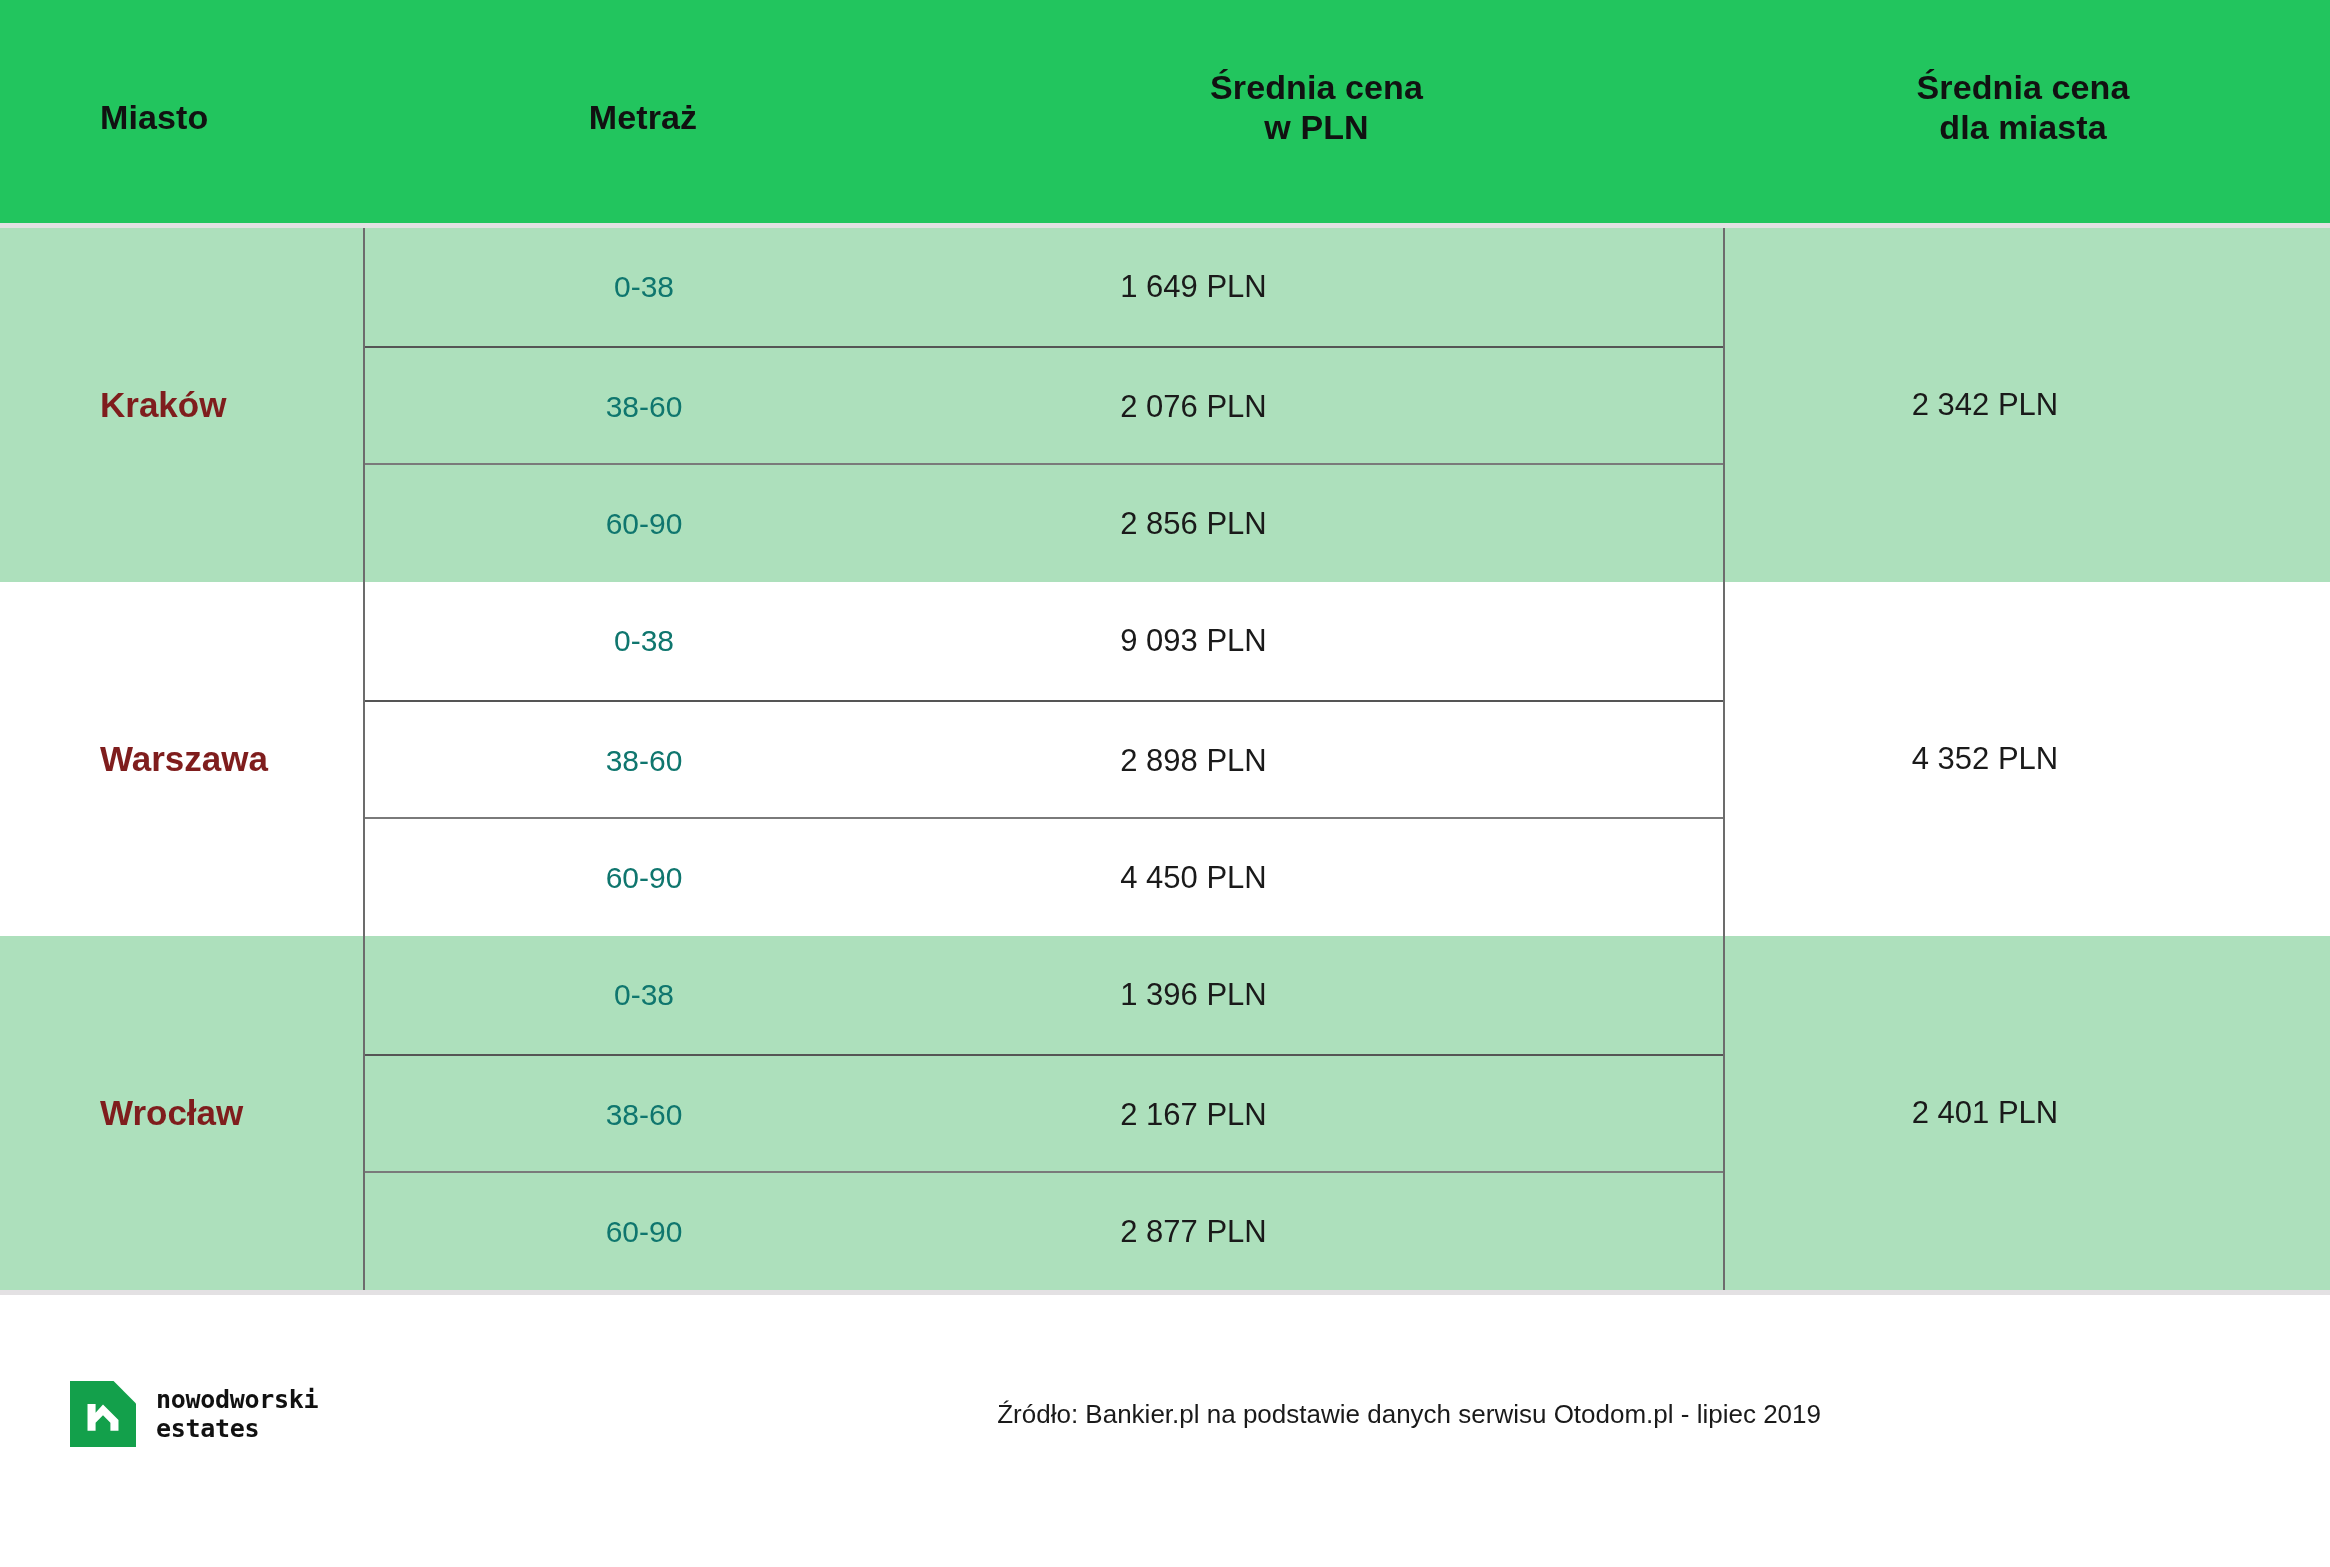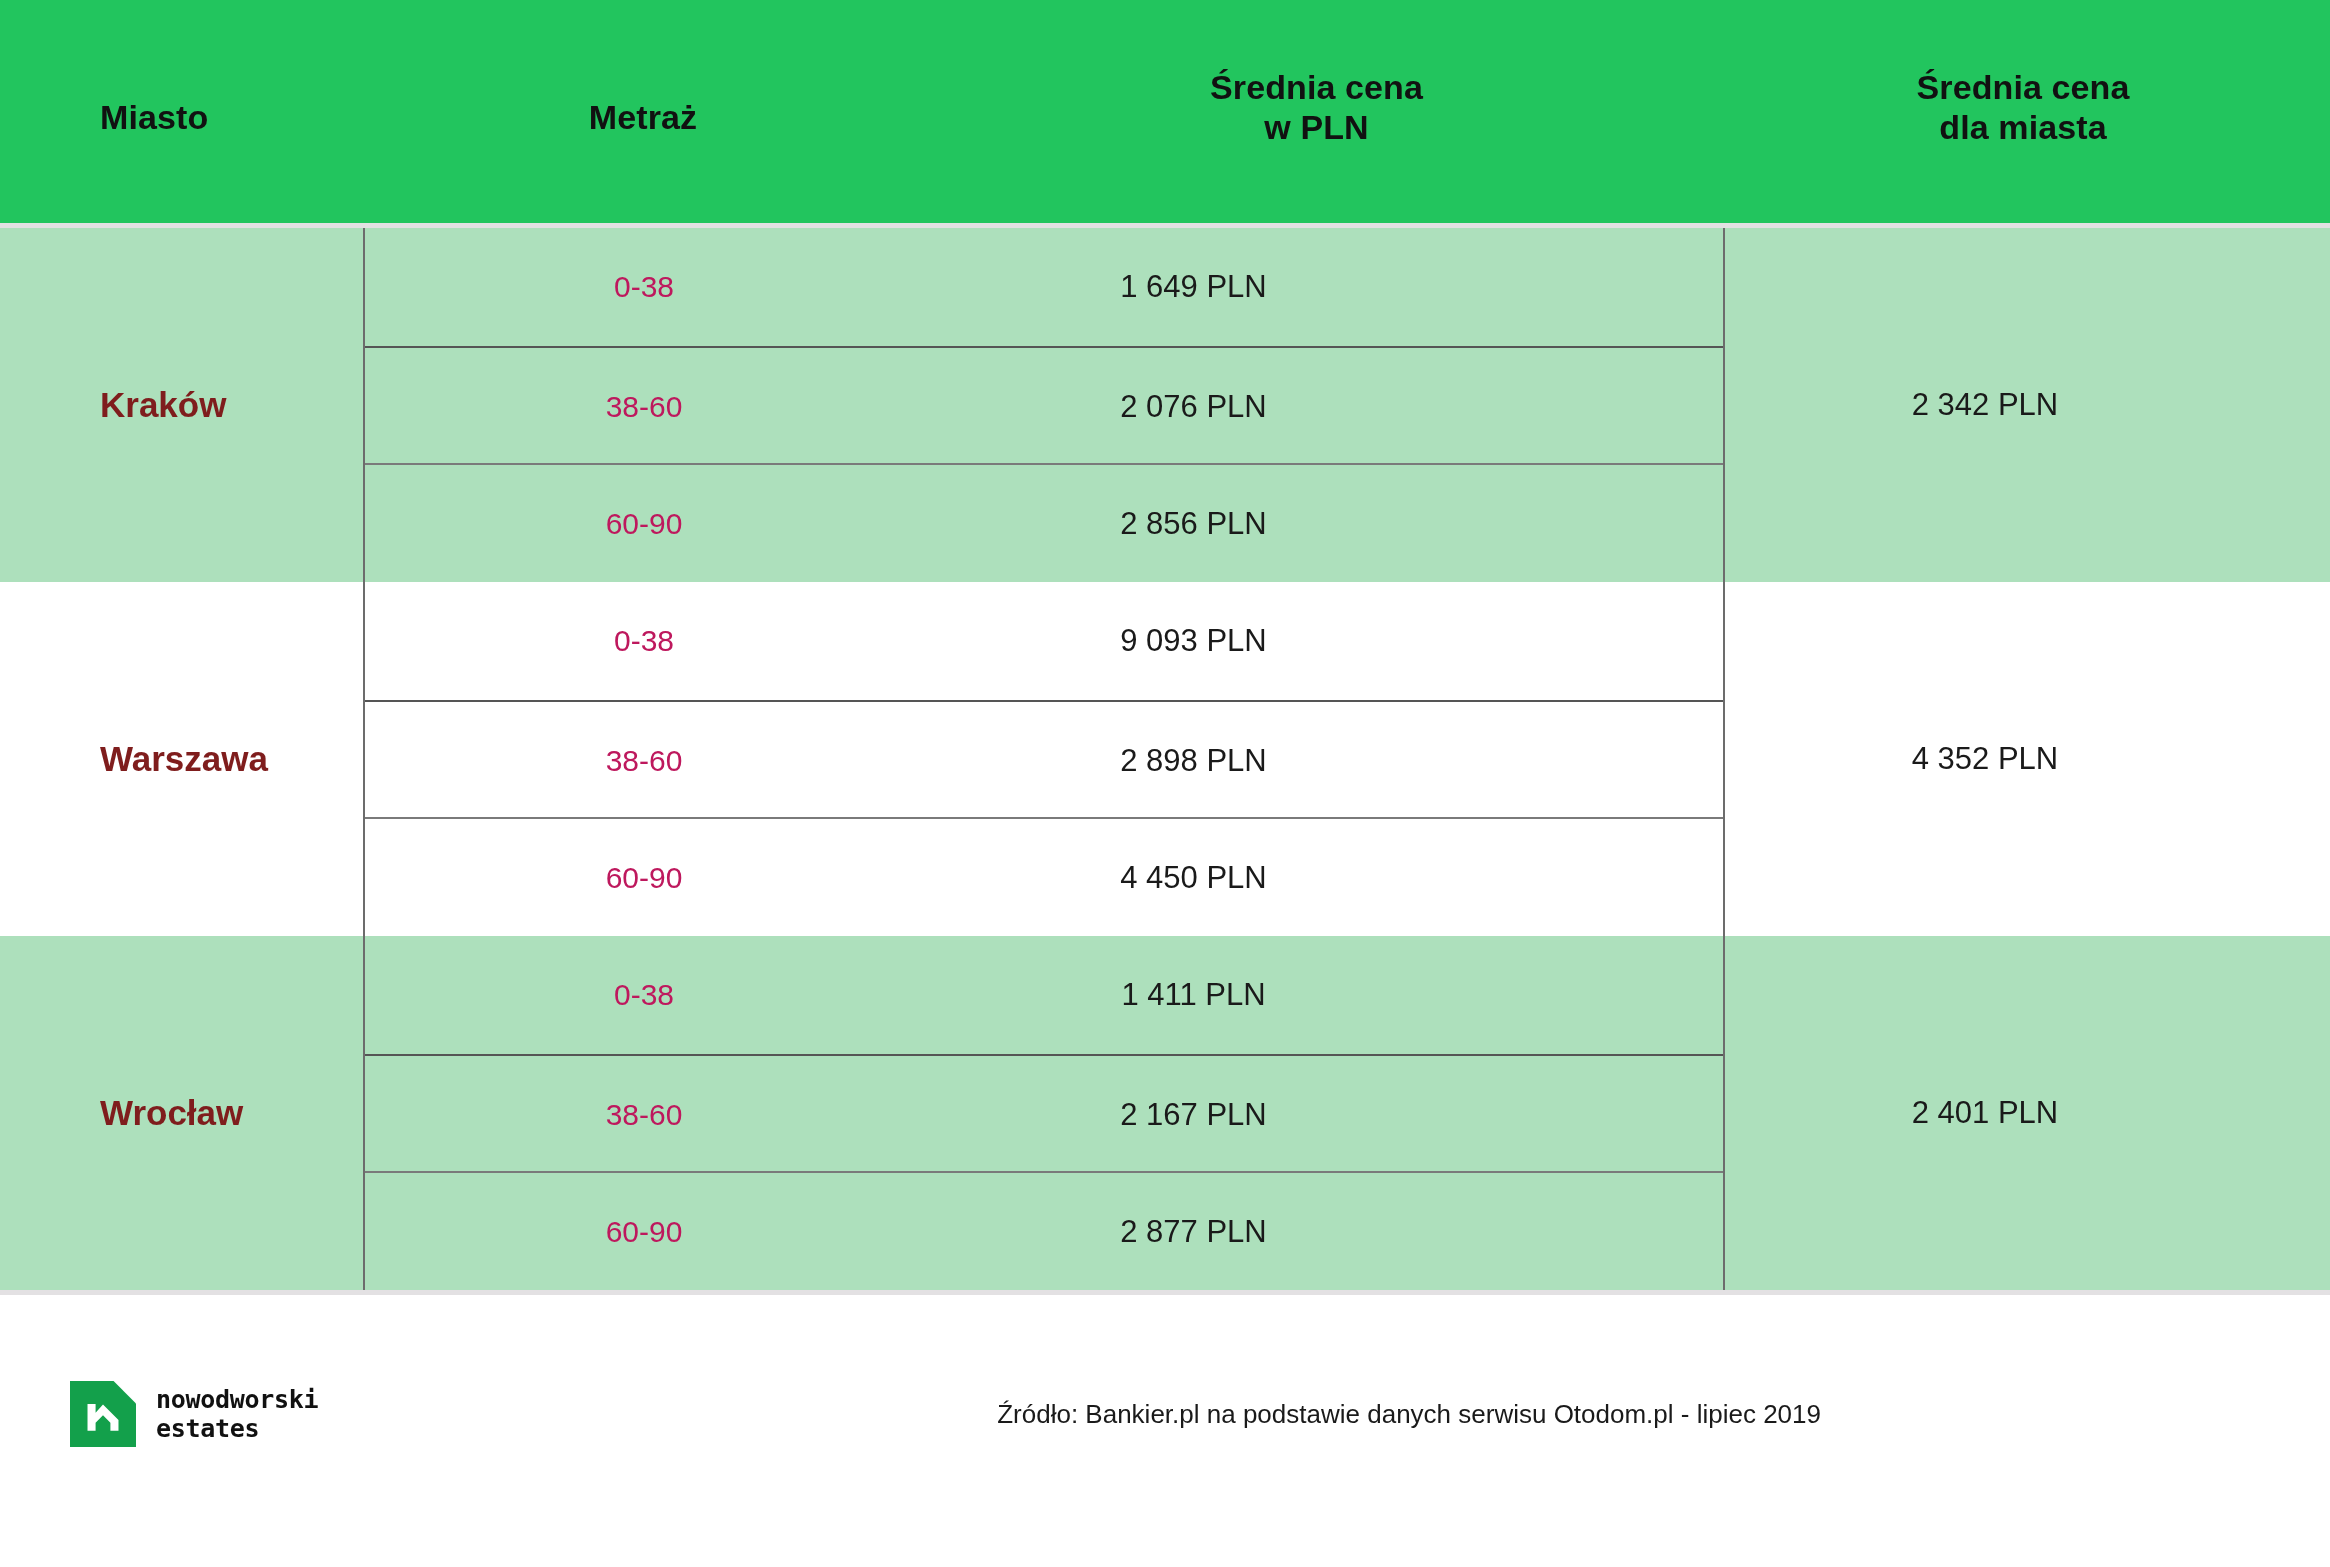--- a/index.html
+++ b/index.html
@@ -131,21 +131,21 @@
   .sr-size {
     position: absolute;
     left: 0px;
     top: 0;
     width: 558px;
     height: 118px;
     display: flex;
     align-items: center;
     justify-content: center;
     font-size: 30px;
-    color: #be185d;
+    color: #0f766e;
   }
   .sr-price {
     position: absolute;
     left: 558px;
     top: 0;
     width: 541px;
     height: 118px;
     display: flex;
     align-items: center;
     justify-content: center;
@@ -260,21 +260,21 @@
     <div class="vrule vrule-2"></div>
     <div class="city-avg">4 352 PLN</div>
   </div>
 
   <div class="city-block green cb-2">
     <div class="city-name">Wrocław</div>
     <div class="vrule vrule-1"></div>
     <div class="subrows">
       <div class="subrow sr-0">
         <div class="sr-size">0-38</div>
-        <div class="sr-price">1 411 PLN</div>
+        <div class="sr-price">1 396 PLN</div>
       </div>
       <div class="subrow sr-1">
         <div class="sr-size">38-60</div>
         <div class="sr-price">2 167 PLN</div>
       </div>
       <div class="subrow sr-2">
         <div class="sr-size">60-90</div>
         <div class="sr-price">2 877 PLN</div>
       </div>
     </div>

